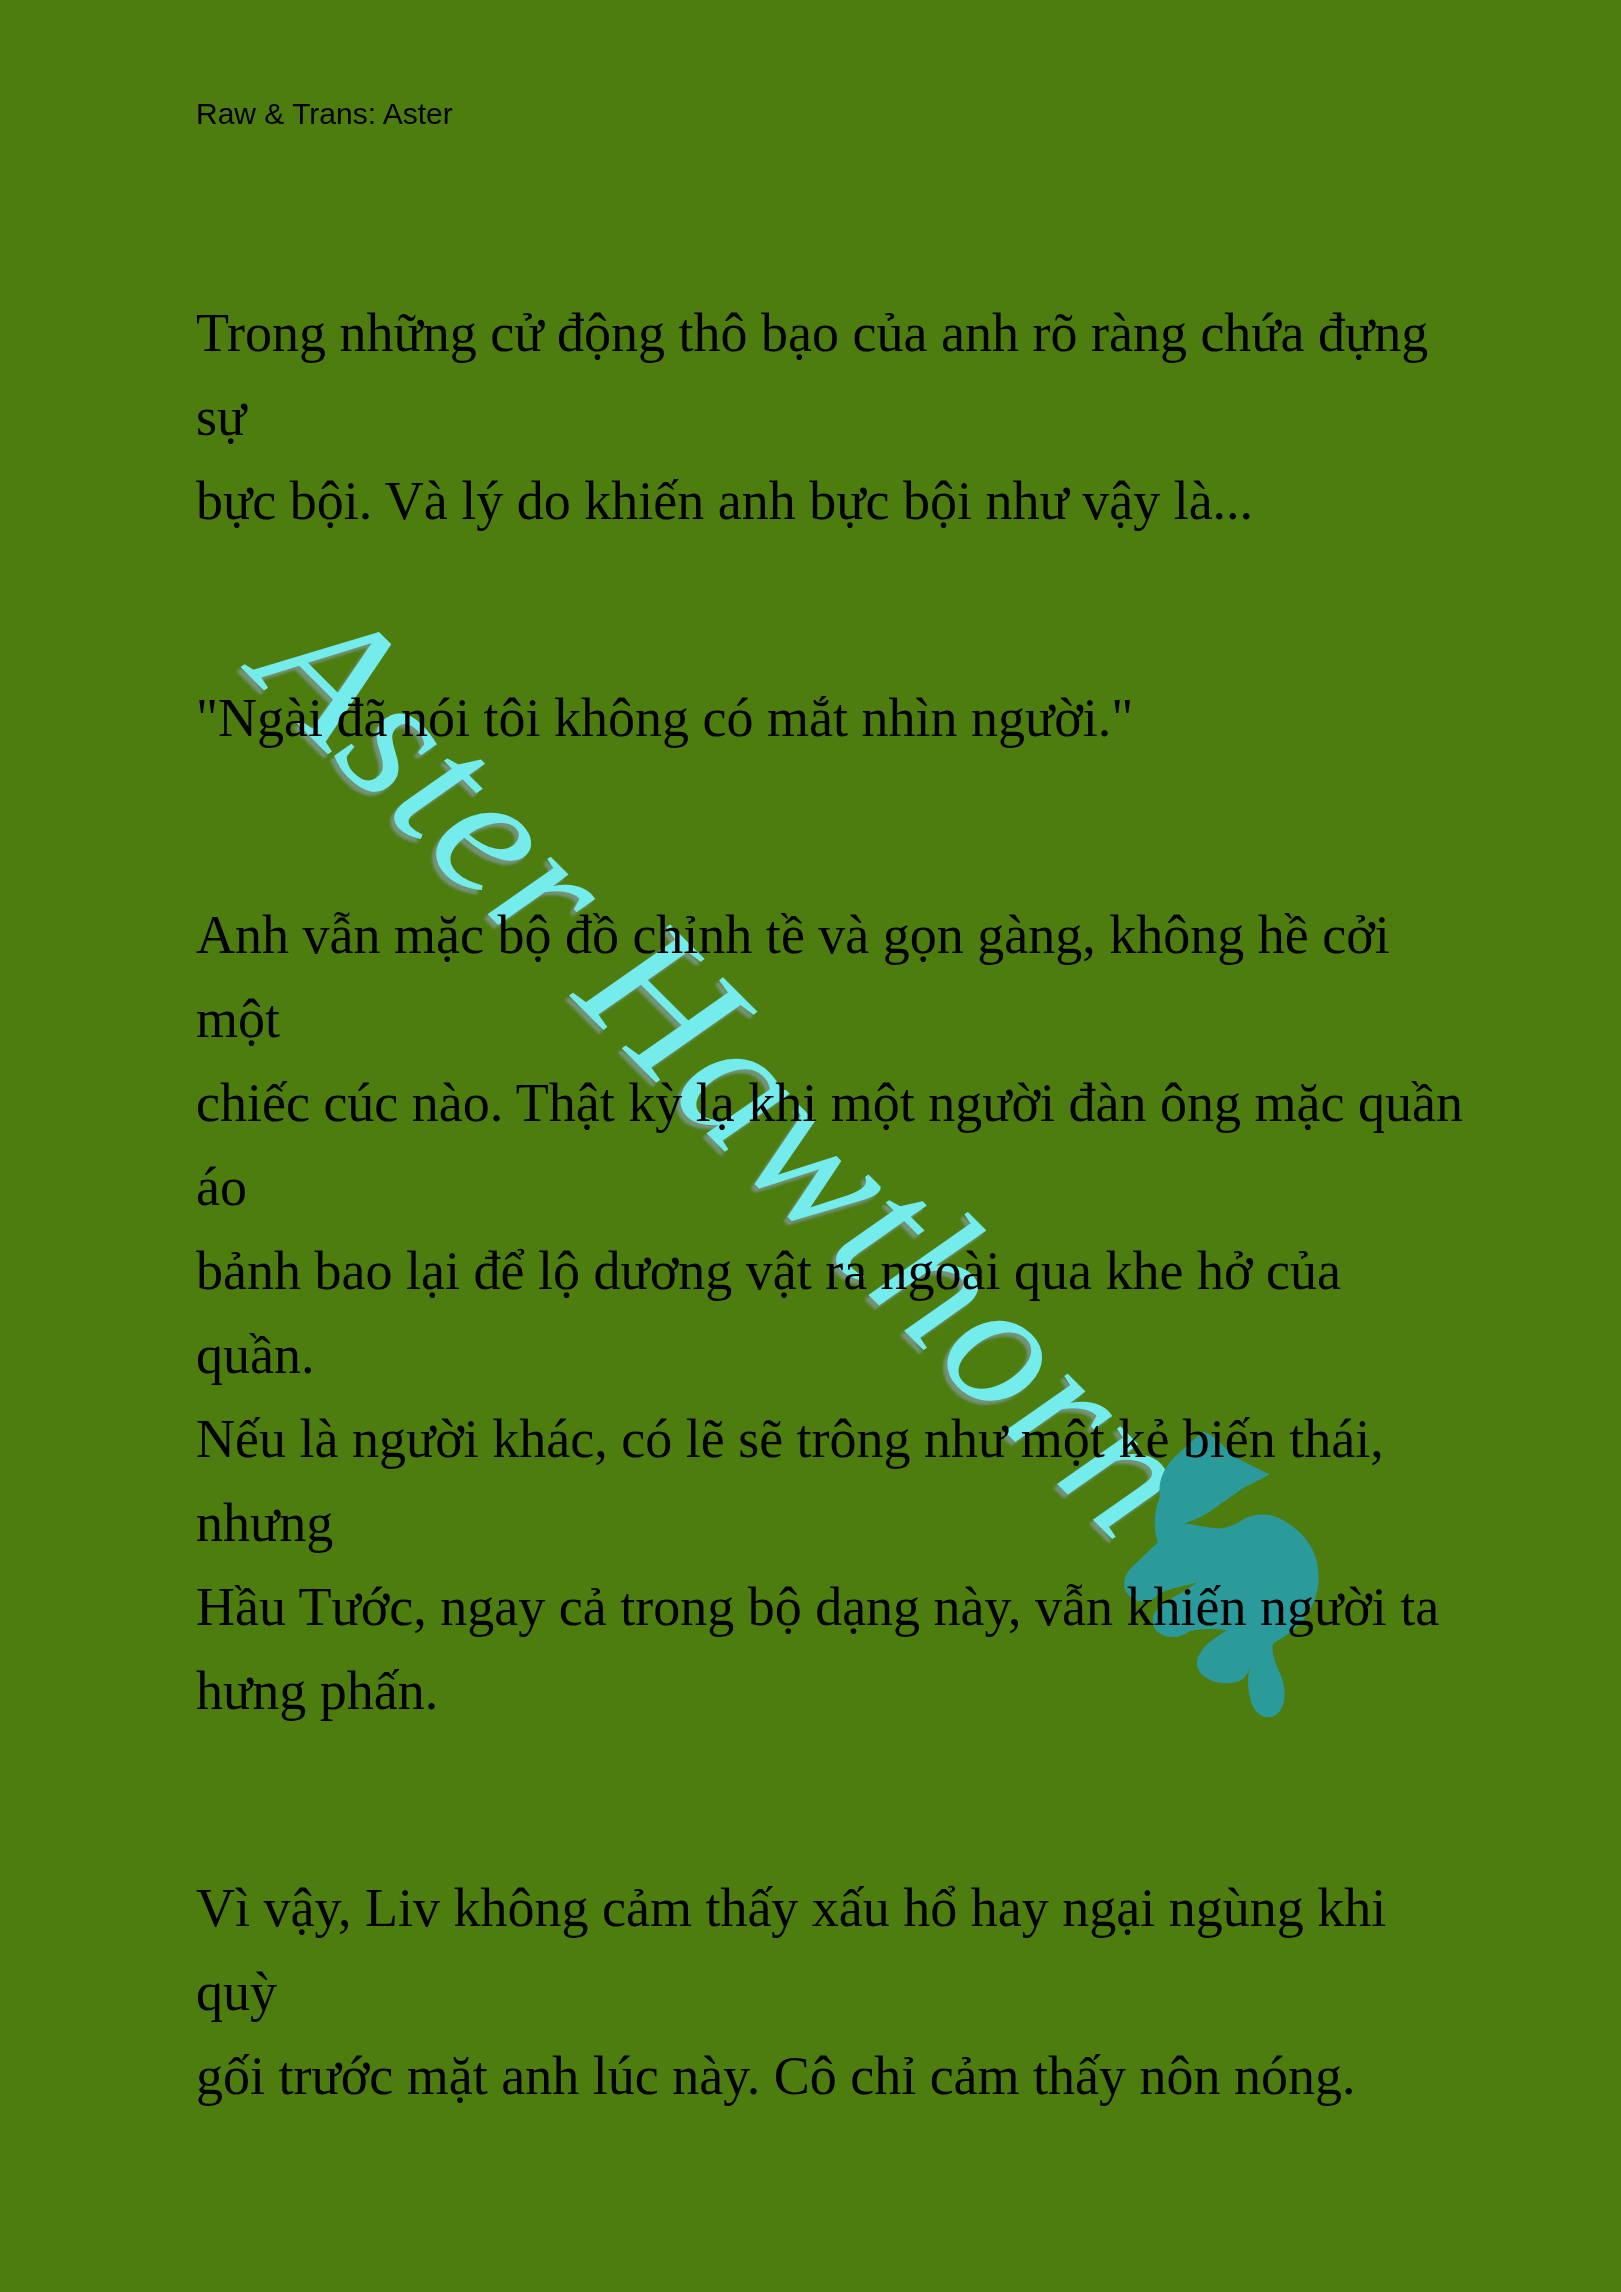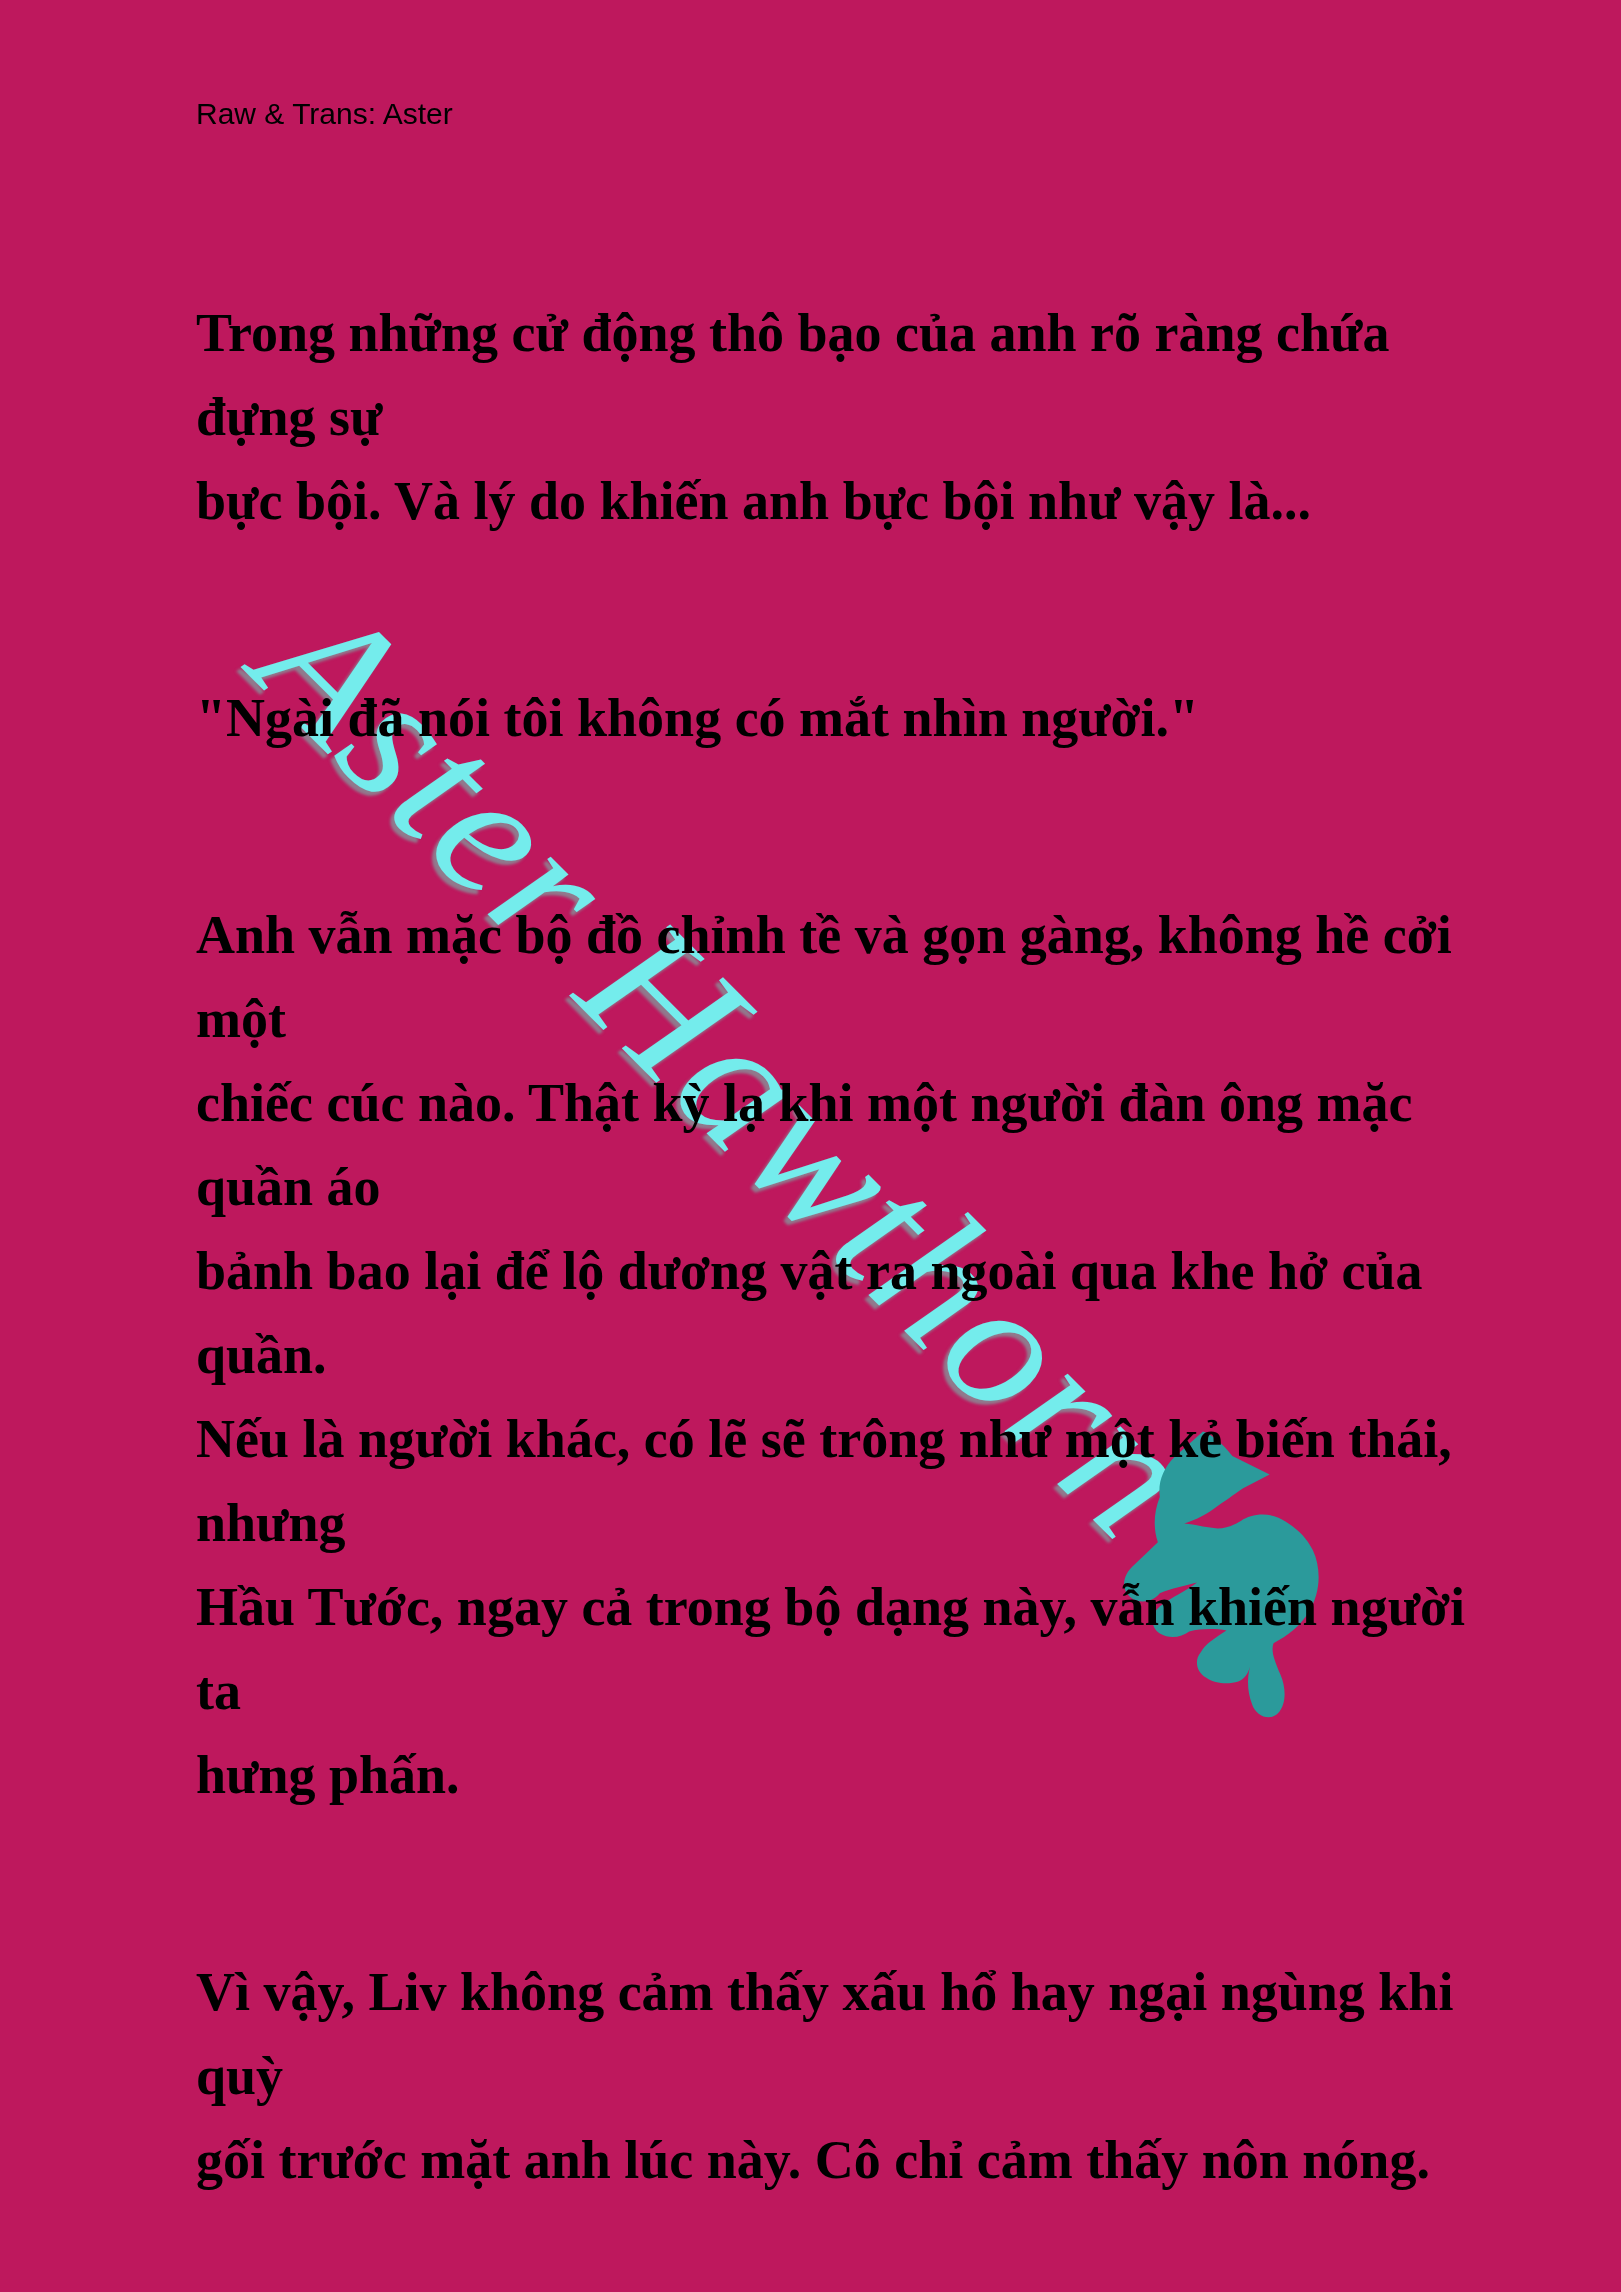--- a/index.html
+++ b/index.html
@@ -4,21 +4,21 @@
 <style>
   html, body {
     margin: 0;
     padding: 0;
     background: #ffffff;
   }
   .page {
     position: relative;
     width: 1621px;
     height: 2293px;
-    background: #be185d;
+    background: #4d7c0f;
     overflow: hidden;
     font-family: "Liberation Serif", "DejaVu Serif", serif;
   }
   .credit {
     position: absolute;
     left: 196px;
     top: 96px;
     font-family: "Liberation Sans", "DejaVu Sans", sans-serif;
     font-size: 30px;
     line-height: 35px;
@@ -57,21 +57,20 @@
     z-index: 3;
   }
   .content p {
     margin: 0 0 133px 0;
     font-family: "Liberation Serif", "DejaVu Serif", serif;
     font-size: 54px;
     line-height: 84px;
     color: #000000;
     white-space: pre-line;
     text-align: left;
-    font-weight: bold;
   }
 </style>
 </head>
 <body>
 
 <div class="page">
 
   <div class="credit">Raw &amp; Trans: Aster</div>
 
   <div class="watermark">Aster Hawthorn</div>

